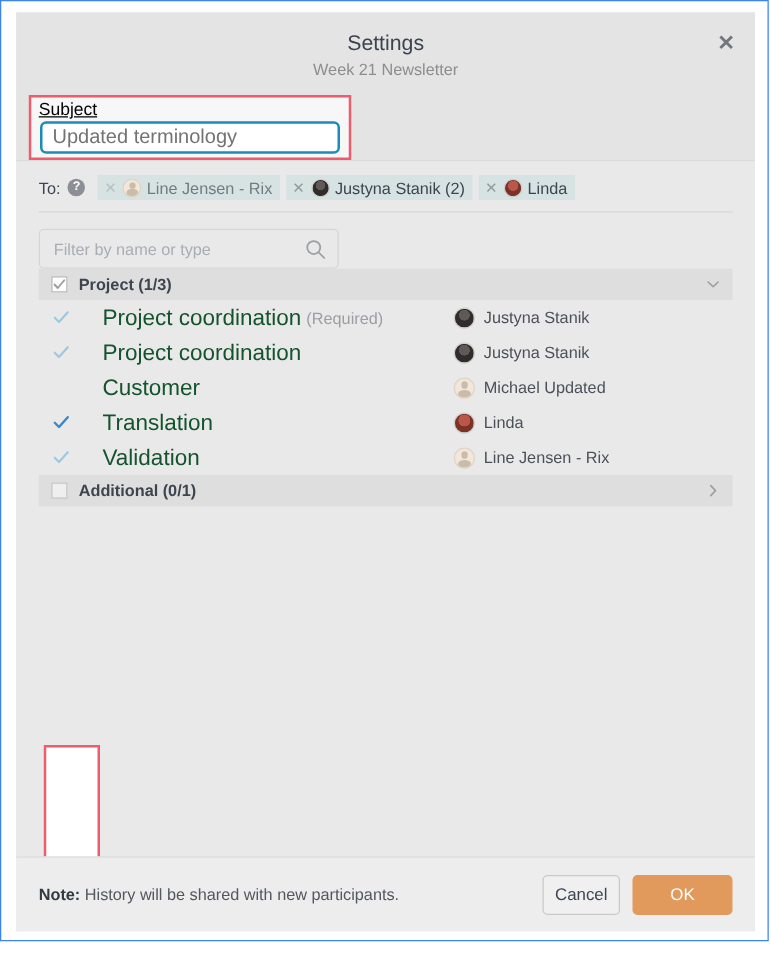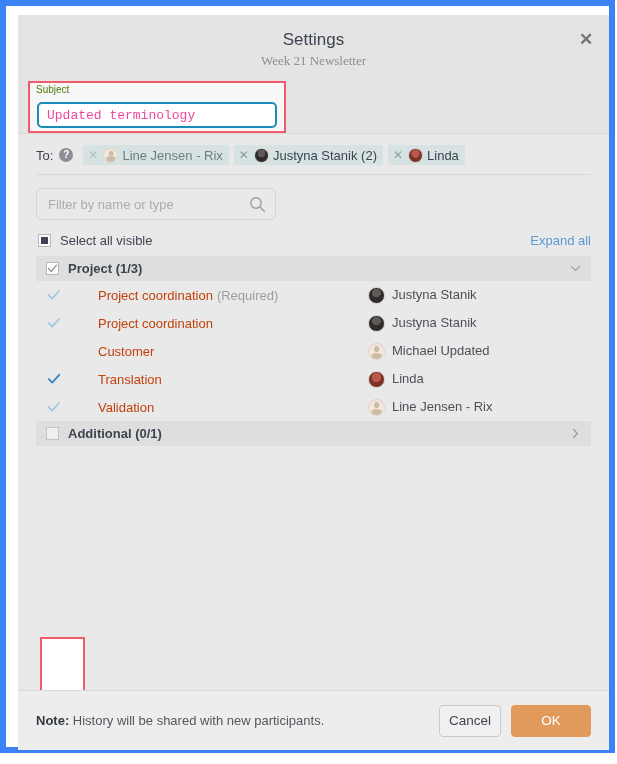--- a/index.html
+++ b/index.html
@@ -13,21 +13,21 @@
     background: #ffffff;
     font-family: "Liberation Sans", sans-serif;
     font-size: 13px;
     color: #3d4450;
     overflow: hidden;
   }
   #page {
     position: relative;
     width: 615px;
     height: 753px;
-    border: 6px solid #3b82f6;
+    border: 1px solid #3b82f6;
     background: #ffffff;
     box-sizing: border-box;
   }
 
   
   .modal {
     position: absolute;
     left: 12px;
     top: 9px;
     width: 591px;
@@ -51,21 +51,20 @@
     font-size: 17px;
     color: #3d4450;
     line-height: 22px;
   }
   .subtitle {
     text-align: center;
     font-size: 13px;
     color: #8d8d8d;
     line-height: 18px;
     margin-top: 1px;
-    font-family: Liberation Serif, serif;
   }
   .close-btn {
     position: absolute;
     right: 10px;
     top: 11px;
     width: 26px;
     height: 26px;
     display: flex;
     align-items: center;
     justify-content: center;
@@ -91,36 +90,37 @@
     width: 258px;
     height: 52px;
     border: 2px solid #ef5b6b;
     background: #f7f7f7;
     box-sizing: border-box;
   }
   .subject-label {
     position: absolute;
     left: 18px;
     top: 3px;
-    font-size: 10px;
-    color: #4d7c0f;
+    font-size: 14px;
+    color: #000000;
+    text-decoration: underline;
   }
   .subject-input {
     position: absolute;
     left: 19px;
     top: 21px;
     width: 240px;
     height: 26px;
     border: 2px solid #1b8bb8;
     border-radius: 5px;
     background: #ffffff;
     box-sizing: border-box;
-    font-family: Liberation Mono, monospace;
-    font-size: 13px;
-    color: #ec4899;
+    font-family: Liberation Sans, sans-serif;
+    font-size: 16px;
+    color: #737373;
     padding: 0 8px;
     outline: none;
   }
 
   
   .modal-body {
     flex: 1 1 auto;
     background: #e9e9e9;
     position: relative;
     overflow: hidden;
@@ -338,23 +338,23 @@
   }
   .leaf-row {
     display: flex;
     align-items: center;
     height: 28px;
     margin: 0 18px;
     padding: 0 8px 0 10px;
     box-sizing: border-box;
   }
   .leaf-name {
-    font-size: 13px;
-    color: #c2410c;
-    margin-left: 36px;
+    font-size: 18px;
+    color: #14532d;
+    margin-left: 25px;
   }
   .leaf-req {
     font-size: 13px;
     color: #9b9ea3;
     margin-left: 4px;
   }
   .leaf-person {
     margin-left: auto;
     display: flex;
     align-items: flex-start;
@@ -468,25 +468,20 @@
           <input class="filter-input" type="text" placeholder="Filter by name or type" style="">
           <span class="search-icon">
             <svg width="17" height="17" viewBox="0 0 17 17">
               <circle cx="7" cy="7" r="5.2" fill="none" stroke="#9b9ea3" stroke-width="1.4"></circle>
               <line x1="10.8" y1="10.8" x2="15.4" y2="15.4" stroke="#9b9ea3" stroke-width="1.4" stroke-linecap="round"></line>
             </svg>
           </span>
         </div>
       </div>
 
-      <div class="selectall-row">
-        <span class="cb indeterminate"></span>
-        <span class="selectall-label">Select all visible</span>
-        <span class="expand-all">Expand all</span>
-      </div>
 
       <div class="tree-wrap">
 
         <div class="group-row">
           <span class="cb checked-gray">
             <svg width="11" height="11" viewBox="0 0 11 11">
               <polyline points="1.6,5.6 4.2,8.4 9.4,2.2" fill="none" stroke="#9b9ea3" stroke-width="1.5" stroke-linecap="round" stroke-linejoin="round"></polyline>
             </svg>
           </span>
           <span class="group-label">Project (1/3)</span>

